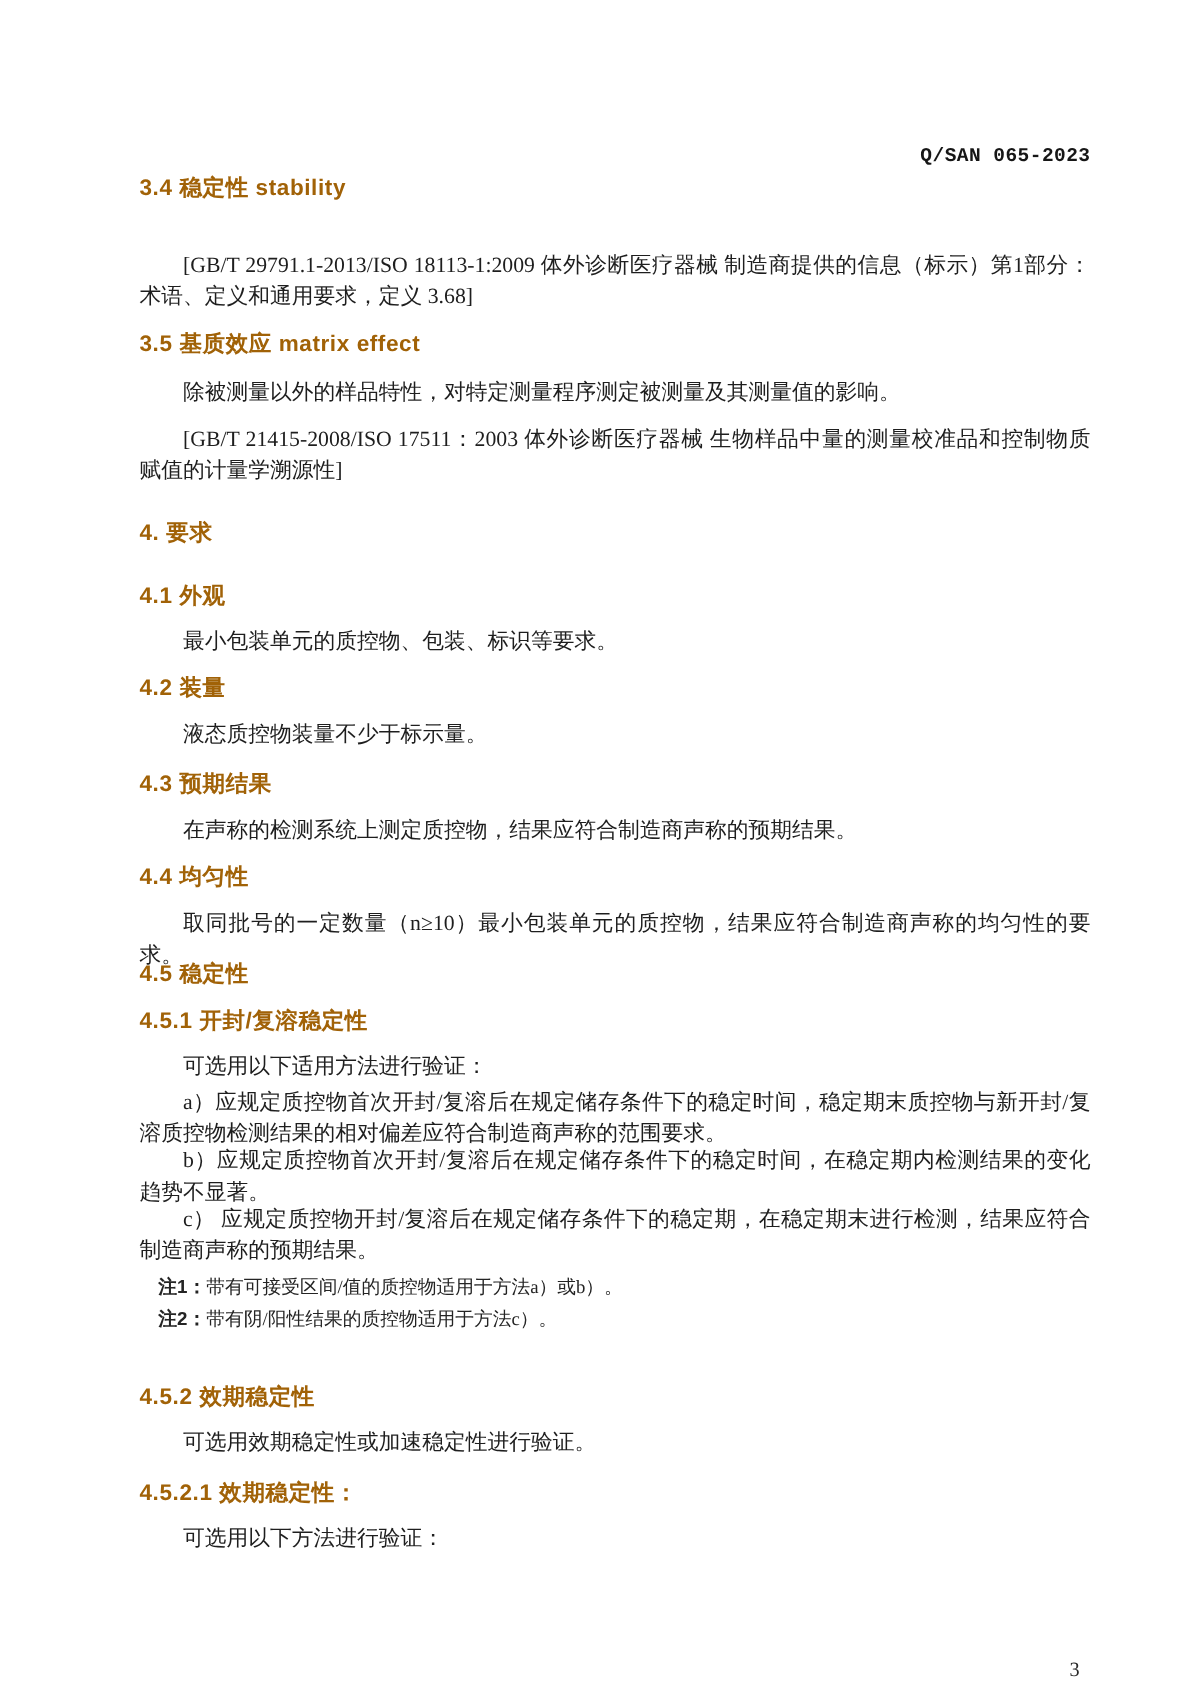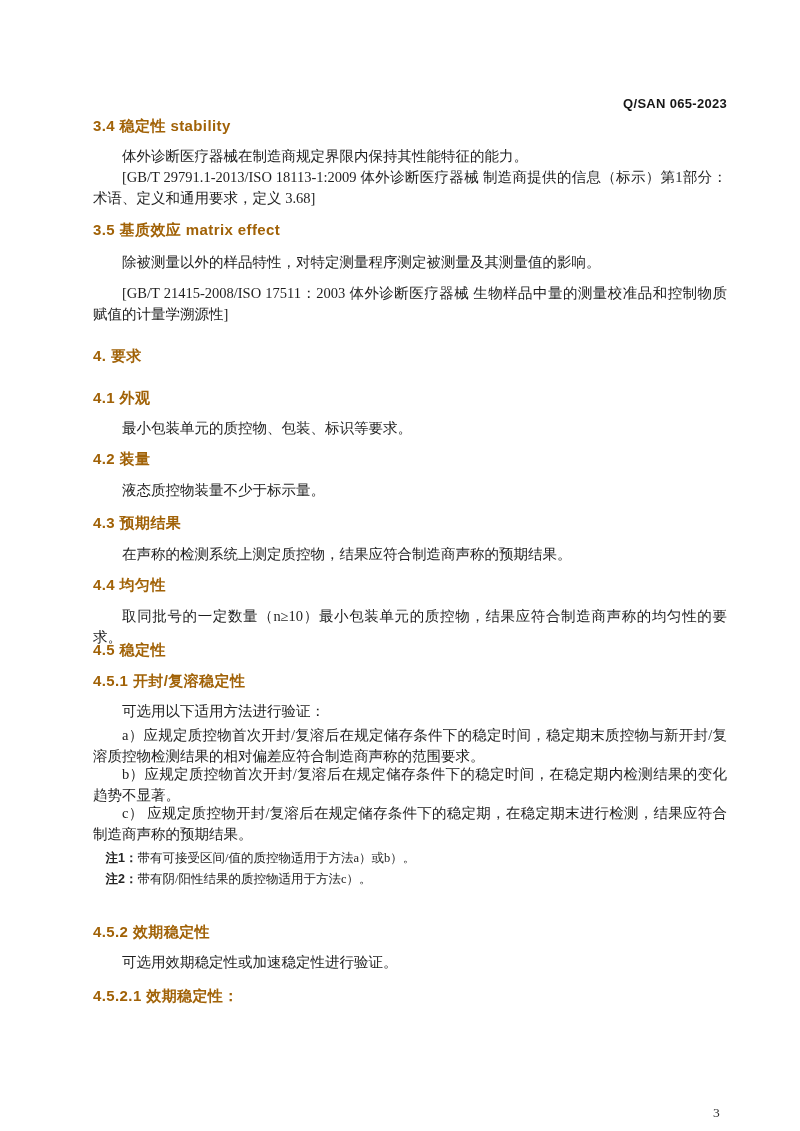--- a/index.html
+++ b/index.html
@@ -42,21 +42,21 @@
   }
   .note .note-label {
     font-family: "Liberation Sans", sans-serif;
     font-weight: 700;
     margin-top: 16px;
   }
   .header-code {
     position: absolute;
     top: 96px;
     right: 73px;
-    font-family: Liberation Sans, sans-serif;
+    font-family: Liberation Mono, monospace;
     font-size: 13px;
     font-weight: 600;
     letter-spacing: 0.3px;
     color: #161616;
   }
   .pagenum {
     position: absolute;
     top: 1105px;
     left: 713px;
     font-size: 13.5px;
@@ -64,21 +64,20 @@
   }
 </style>
 </head>
 <body>
 
 <div class="page">
 
   <div class="header-code">Q/SAN 065-2023</div>
 
   <div class="b h" style="top:116px">3.4 稳定性 stability</div>
-  <div class="b p" style="top:146px">体外诊断医疗器械在制造商规定界限内保持其性能特征的能力。</div>
   <div class="b p" style="top:167px">[GB/T 29791.1-2013/ISO 18113-1:2009 体外诊断医疗器械 制造商提供的信息（标示）第1部分：术语、定义和通用要求，定义 3.68]</div>
 
   <div class="b h" style="top:220px">3.5 基质效应 matrix effect</div>
   <div class="b p" style="top:252px">除被测量以外的样品特性，对特定测量程序测定被测量及其测量值的影响。</div>
   <div class="b p" style="top:283px">[GB/T 21415-2008/ISO 17511：2003 体外诊断医疗器械 生物样品中量的测量校准品和控制物质赋值的计量学溯源性]</div>
 
   <div class="b h" style="top:346px">4. 要求</div>
 
   <div class="b h" style="top:388px">4.1 外观</div>
   <div class="b p" style="top:418px">最小包装单元的质控物、包装、标识等要求。</div>
@@ -100,16 +99,17 @@
   <div class="b p" style="top:764px">b）应规定质控物首次开封/复溶后在规定储存条件下的稳定时间，在稳定期内检测结果的变化趋势不显著。</div>
   <div class="b p" style="top:803px">c） 应规定质控物开封/复溶后在规定储存条件下的稳定期，在稳定期末进行检测，结果应符合制造商声称的预期结果。</div>
 
   <div class="b note" style="top:850px"><span class="note-label">注1：</span><span>带有可接受区间/值的质控物适用于方法a）或b）。</span></div>
   <div class="b note" style="top:871px"><span class="note-label">注2：</span><span>带有阴/阳性结果的质控物适用于方法c）。</span></div>
 
   <div class="b h" style="top:922px">4.5.2 效期稳定性</div>
   <div class="b p" style="top:952px">可选用效期稳定性或加速稳定性进行验证。</div>
 
   <div class="b h" style="top:986px">4.5.2.1 效期稳定性：</div>
+  <div class="b p" style="top:1016px">可选用以下方法进行验证：</div>
 
   <div class="pagenum">3</div>
 
 </div>
 
 </body></html>

